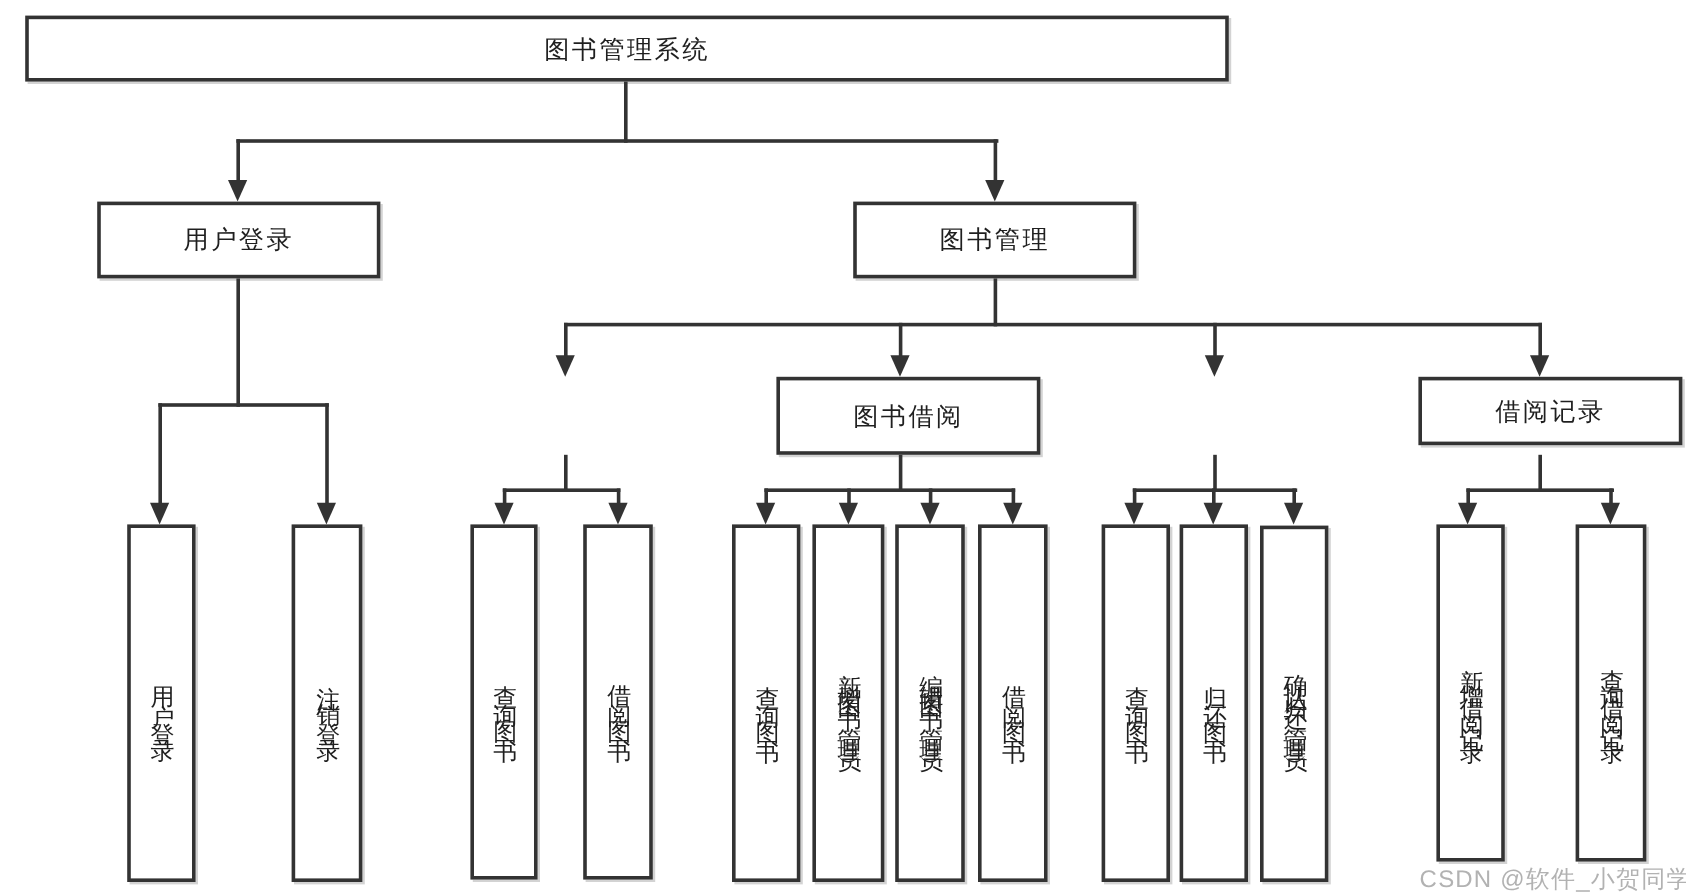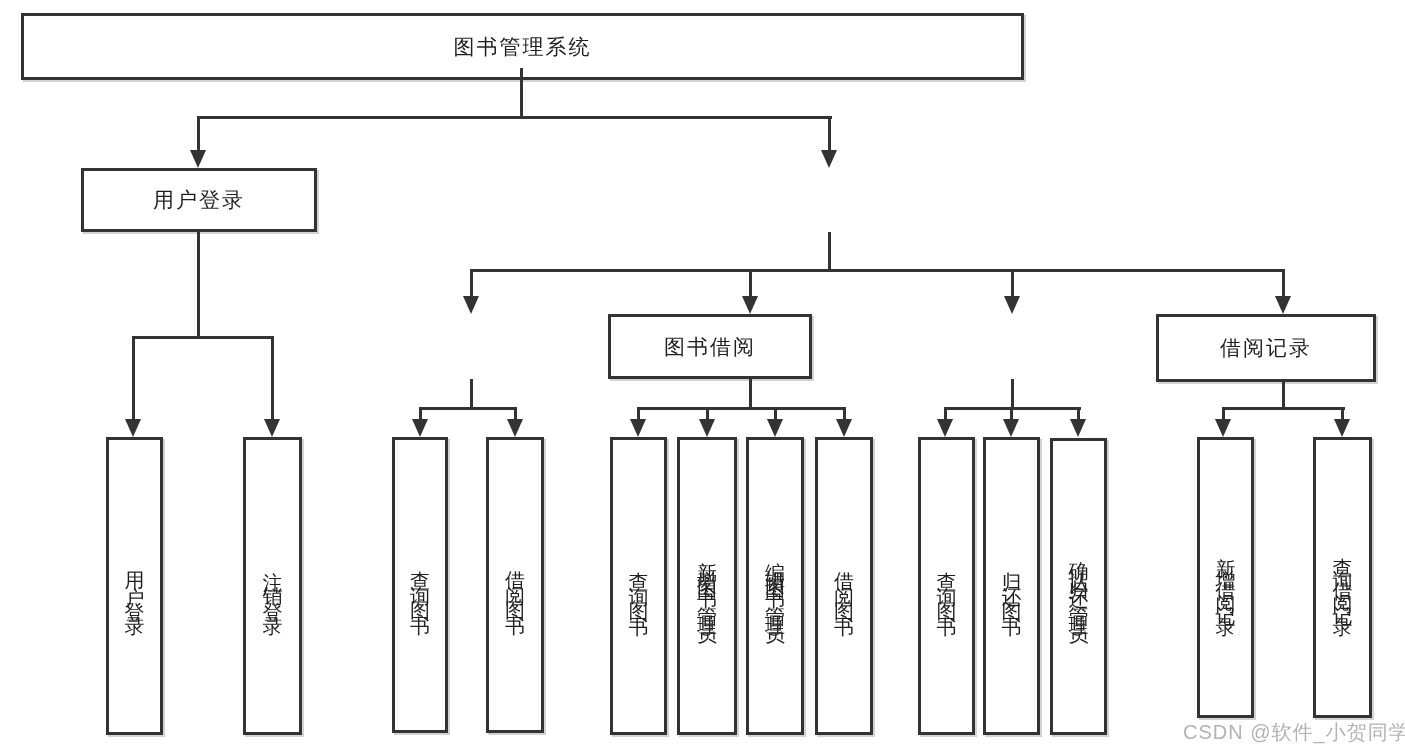--- a/index.html
+++ b/index.html
@@ -32,32 +32,35 @@
   .watermark{
     position:absolute;left:1183px;top:719px;z-index:5;
     font-size:20px;color:var(--wm,#b2b2b2);white-space:nowrap;letter-spacing:1px;
   }
 </style>
 </head>
 <body>
 
 <div class="canvas">
 
-  <div class="box h" style="left:21px;top:13px;width:1003px;height:67px">
+  <div class="box h" style="left:21px;top:13px;width:1003px;height:55px">
     <span>图书管理系统</span>
   </div>
 
   <div class="box h" style="left:81px;top:168px;width:236px;height:64px">
     <span>用户登录</span>
   </div>
+  <div class="box h" style="left:711px;top:168px;width:236px;height:64px">
+    <span>图书管理</span>
+  </div>
 
-  <div class="box h" style="left:608px;top:314px;width:204px;height:65px">
+  <div class="box h" style="left:647px;top:314px;width:220px;height:65px">
     <span>图书借阅</span>
   </div>
-  <div class="box h" style="left:1156px;top:314px;width:220px;height:68px">
+  <div class="box h" style="left:1182px;top:314px;width:220px;height:57px">
     <span>借阅记录</span>
   </div>
 
   <div class="box v vt4" style="left:106px;top:437px;width:57px;height:298px">
     <span class="vtext">用户登录</span>
   </div>
   <div class="box v vt4" style="left:243px;top:437px;width:59px;height:298px">
     <span class="vtext">注销登录</span>
   </div>
 

